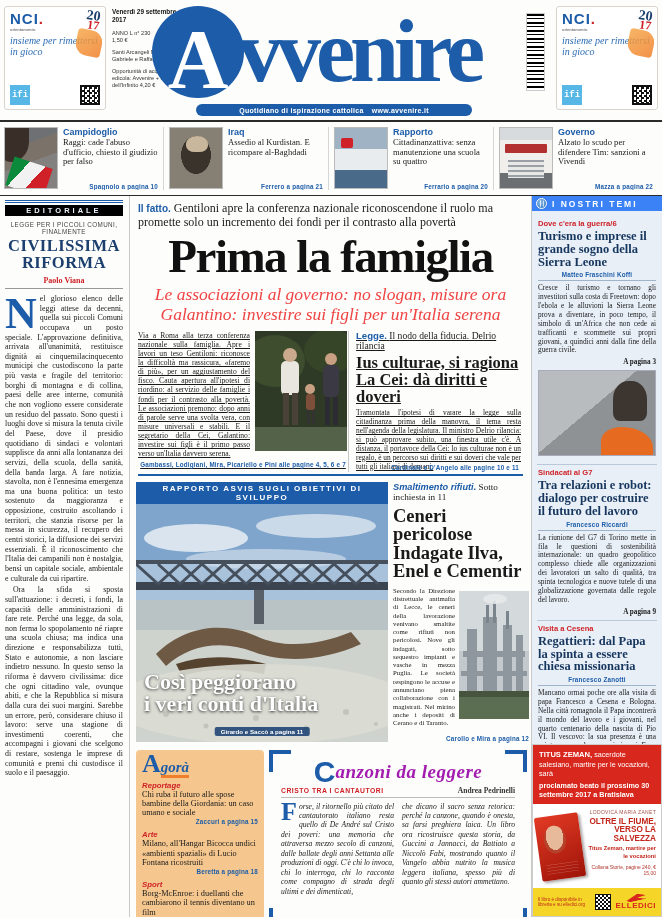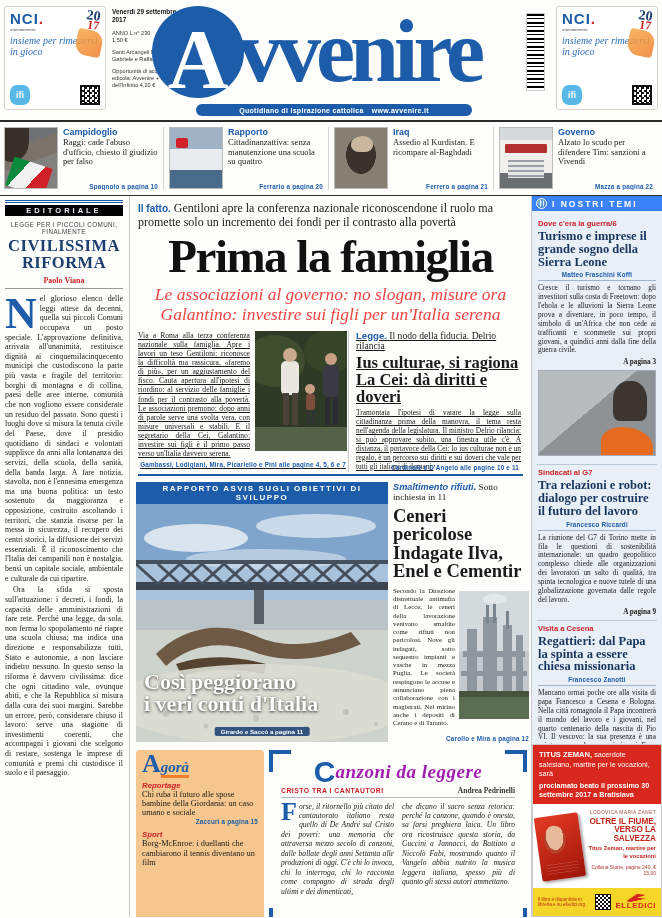--- a/index.html
+++ b/index.html
@@ -13,21 +13,21 @@
   .nci-top { display:flex; justify-content:space-between; align-items:flex-start; }
   .nci-brand { font-family:"Liberation Sans",sans-serif; font-weight:bold; font-size:15px; color:#1c5ca8; letter-spacing:1px; }
   .nci-brand i { font-style:normal; color:#cf2127; }
   .nci-brand small { display:block; font-size:4px; letter-spacing:0; color:#7a7a7a; }
   .nci-year { font-family:"Liberation Serif",serif; font-weight:bold; font-size:14px; color:#1c3f6e; line-height:.8; transform:rotate(8deg); text-align:right; }
   .nci-year em { display:block; font-style:normal; color:#cf2127; font-size:12px; }
   .nci-slogan { font-style:italic; color:#2a6cb5; font-size:10px; line-height:1.05; margin-top:4px; position:relative; }
   .nci-slogan .swash { position:absolute; right:-2px; top:-6px; width:26px; height:26px; background:linear-gradient(135deg,#f6a84b,#ef7f2a); border-radius:4px 12px 4px 12px; transform:rotate(12deg); opacity:.85; }
   .nci-bottom { position:absolute; bottom:4px; left:5px; right:5px; display:flex; justify-content:space-between; align-items:flex-end; }
   .qr { width:20px; height:20px; border:2px solid #111; background:repeating-conic-gradient(#111 0 25%, #fff 0 50%) 0 0/5px 5px; }
-  .app-tile { width:20px; height:20px; border-radius:7px; background:#57b8e8; color:#fff; font-family:Liberation Sans, sans-serif; font-weight:bold; font-size:9px; display:flex; align-items:center; justify-content:center; }
+  .app-tile { width:20px; height:20px; border-radius:0; background:#57b8e8; color:#fff; font-family:Liberation Mono, monospace; font-weight:bold; font-size:9px; display:flex; align-items:center; justify-content:center; }
   .info-col { position:absolute; left:112px; top:8px; width:68px; font-family:"Liberation Sans",sans-serif; font-size:5.6px; line-height:1.25; color:#333; }
   .info-col .date { font-weight:bold; font-size:6.4px; color:#111; margin-bottom:6px; }
   .info-col p { margin-bottom:5px; }
   .logo-wrap { position:absolute; left:152px; top:2px; width:392px; height:100px; display:flex; align-items:center; }
   .logo-a { width:92px; height:92px; border-radius:50%; background:#1c5ca8; color:#fff; font-size:84px; font-weight:bold; display:flex; align-items:flex-end; justify-content:center; line-height:.92; flex:0 0 auto; }
   .logo-rest { font-size:88px; font-weight:bold; color:#1c5ca8; letter-spacing:-5px; margin-left:-6px; line-height:.9; }
   .barcode { position:absolute; right:118px; top:14px; width:17px; height:76px; background:repeating-linear-gradient(180deg,#000 0 2px,#fff 2px 4px,#000 4px 5px,#fff 5px 8px); outline:1px solid #ccc; }
   .tagline-bar { position:absolute; left:196px; top:104px; width:276px; height:12px; background:#1c5ca8; border-radius:6px; color:#fff; font-family:"Liberation Sans",sans-serif; font-size:7px; font-weight:bold; display:flex; align-items:center; justify-content:center; gap:8px; letter-spacing:.3px; }
 
   
@@ -221,33 +221,33 @@
   <nav class="strip">
     <div class="teaser">
       <div class="tphoto ph-raggi"></div>
       <div class="tbody">
         <div class="tkicker">Campidoglio</div>
         <span>Raggi: cade l'abuso d'ufficio, chiesto il giudizio per falso</span>
         <div class="tbyl byl">Spagnolo a pagina 10</div>
       </div>
     </div>
     <div class="teaser">
+      <div class="tphoto ph-baghdadi"></div>
+      <div class="tbody">
+        <div class="tkicker">Iraq</div>
+        <span>Assedio al Kurdistan. E ricompare al-Baghdadi</span>
+        <div class="tbyl byl">Ferrero a pagina 21</div>
+      </div>
+    </div>
+    <div class="teaser">
       <div class="tphoto ph-police"></div>
       <div class="tbody">
         <div class="tkicker">Rapporto</div>
         <span>Cittadinanzattiva: senza manutenzione una scuola su quattro</span>
         <div class="tbyl byl">Ferrario a pagina 20</div>
-      </div>
-    </div>
-    <div class="teaser">
-      <div class="tphoto ph-baghdadi"></div>
-      <div class="tbody">
-        <div class="tkicker">Iraq</div>
-        <span>Assedio al Kurdistan. E ricompare al-Baghdadi</span>
-        <div class="tbyl byl">Ferrero a pagina 21</div>
       </div>
     </div>
     <div class="teaser">
       <div class="tphoto ph-governo"></div>
       <div class="tbody">
         <div class="tkicker">Governo</div>
         <span>Alzato lo scudo per difendere Tim: sanzioni a Vivendi</span>
         <div class="tbyl byl">Mazza a pagina 22</div>
       </div>
     </div>
@@ -406,20 +406,25 @@
           <div class="agora-logo">
             <span class="agora-a">A</span>
             <span class="agora-rest">gorà</span>
           </div>
           <div class="ag-item">
             <div class="ag-kicker">Reportage</div>
             <div class="ag-text">Chi ruba il futuro alle spose bambine della Giordania: un caso umano e sociale</div>
             <div class="ag-byl byl">Zaccuri a pagina 15</div>
           </div>
           <div class="ag-item">
+            <div class="ag-kicker">Arte</div>
+            <div class="ag-text">Milano, all'Hangar Bicocca undici «ambienti spaziali» di Lucio Fontana ricostruiti</div>
+            <div class="ag-byl byl">Beretta a pagina 18</div>
+          </div>
+          <div class="ag-item">
             <div class="ag-kicker">Sport</div>
             <div class="ag-text">Borg-McEnroe: i duellanti che cambiarono il tennis diventano un film</div>
 
           </div>
         </aside>
 
         <article class="canzoni">
           <span class="corner tl"></span>
           <span class="corner tr"></span>
           <span class="corner bl"></span>

